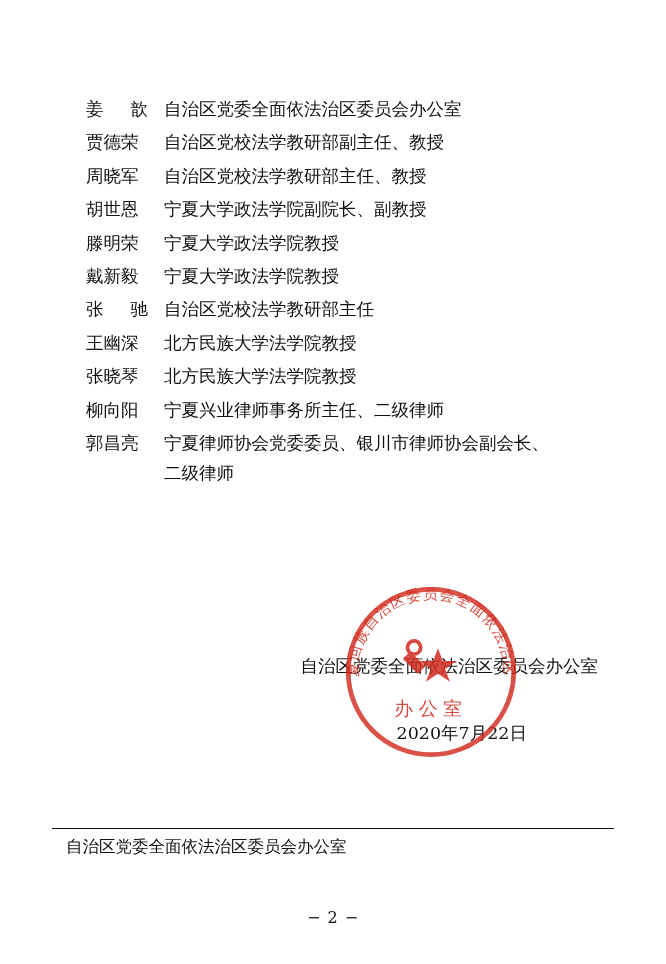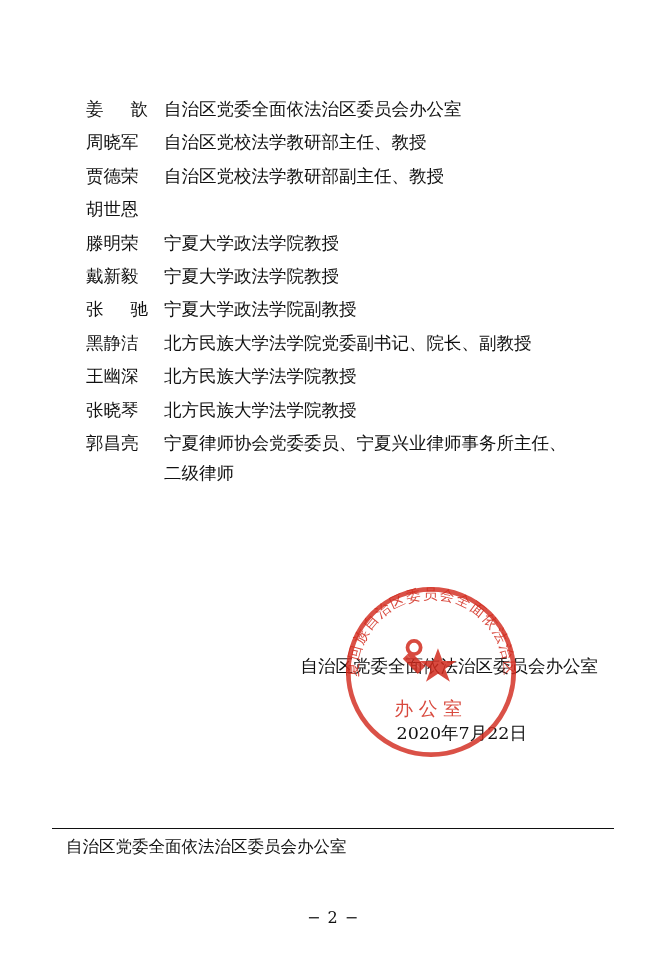--- a/index.html
+++ b/index.html
@@ -119,71 +119,72 @@
 
     <div class="roster-row">
       <span class="roster-name spaced">
           <span>姜</span>
           <span>歆</span>
         </span>
       <span class="roster-title">自治区党委全面依法治区委员会办公室</span>
     </div>
 
     <div class="roster-row">
+      <span class="roster-name">贾德荣</span>
+      <span class="roster-title">自治区党校法学教研部副主任、教授</span>
+    </div>
+
+    <div class="roster-row">
       <span class="roster-name">周晓军</span>
       <span class="roster-title">自治区党校法学教研部主任、教授</span>
     </div>
 
     <div class="roster-row">
-      <span class="roster-name">贾德荣</span>
-      <span class="roster-title">自治区党校法学教研部副主任、教授</span>
-    </div>
-
-    <div class="roster-row">
       <span class="roster-name">胡世恩</span>
+      <span class="roster-title">宁夏大学政法学院副院长、副教授</span>
     </div>
 
     <div class="roster-row">
       <span class="roster-name">滕明荣</span>
       <span class="roster-title">宁夏大学政法学院教授</span>
     </div>
 
     <div class="roster-row">
       <span class="roster-name">戴新毅</span>
       <span class="roster-title">宁夏大学政法学院教授</span>
     </div>
 
     <div class="roster-row">
       <span class="roster-name spaced">
           <span>张</span>
           <span>驰</span>
         </span>
-      <span class="roster-title">宁夏大学政法学院副教授</span>
-    </div>
-
-    <div class="roster-row">
-      <span class="roster-name">黑静洁</span>
-      <span class="roster-title">北方民族大学法学院党委副书记、院长、副教授</span>
-    </div>
+      <span class="roster-title">自治区党校法学教研部主任</span>
+    </div>
+
 
     <div class="roster-row">
       <span class="roster-name">王幽深</span>
       <span class="roster-title">北方民族大学法学院教授</span>
     </div>
 
     <div class="roster-row">
       <span class="roster-name">张晓琴</span>
       <span class="roster-title">北方民族大学法学院教授</span>
     </div>
 
 
+    <div class="roster-row">
+      <span class="roster-name">柳向阳</span>
+      <span class="roster-title">宁夏兴业律师事务所主任、二级律师</span>
+    </div>
 
     <div class="roster-row">
       <span class="roster-name">郭昌亮</span>
-      <span class="roster-title">宁夏律师协会党委委员、宁夏兴业律师事务所主任、</span>
+      <span class="roster-title">宁夏律师协会党委委员、银川市律师协会副会长、</span>
     </div>
 
     <div class="roster-cont">二级律师</div>
 
   </div>
 
   <div class="signature">
     <div class="sign-line1">自治区党委全面依法治区委员会办公室</div>
     <div class="sign-line2">2020年7月22日</div>
   </div>

